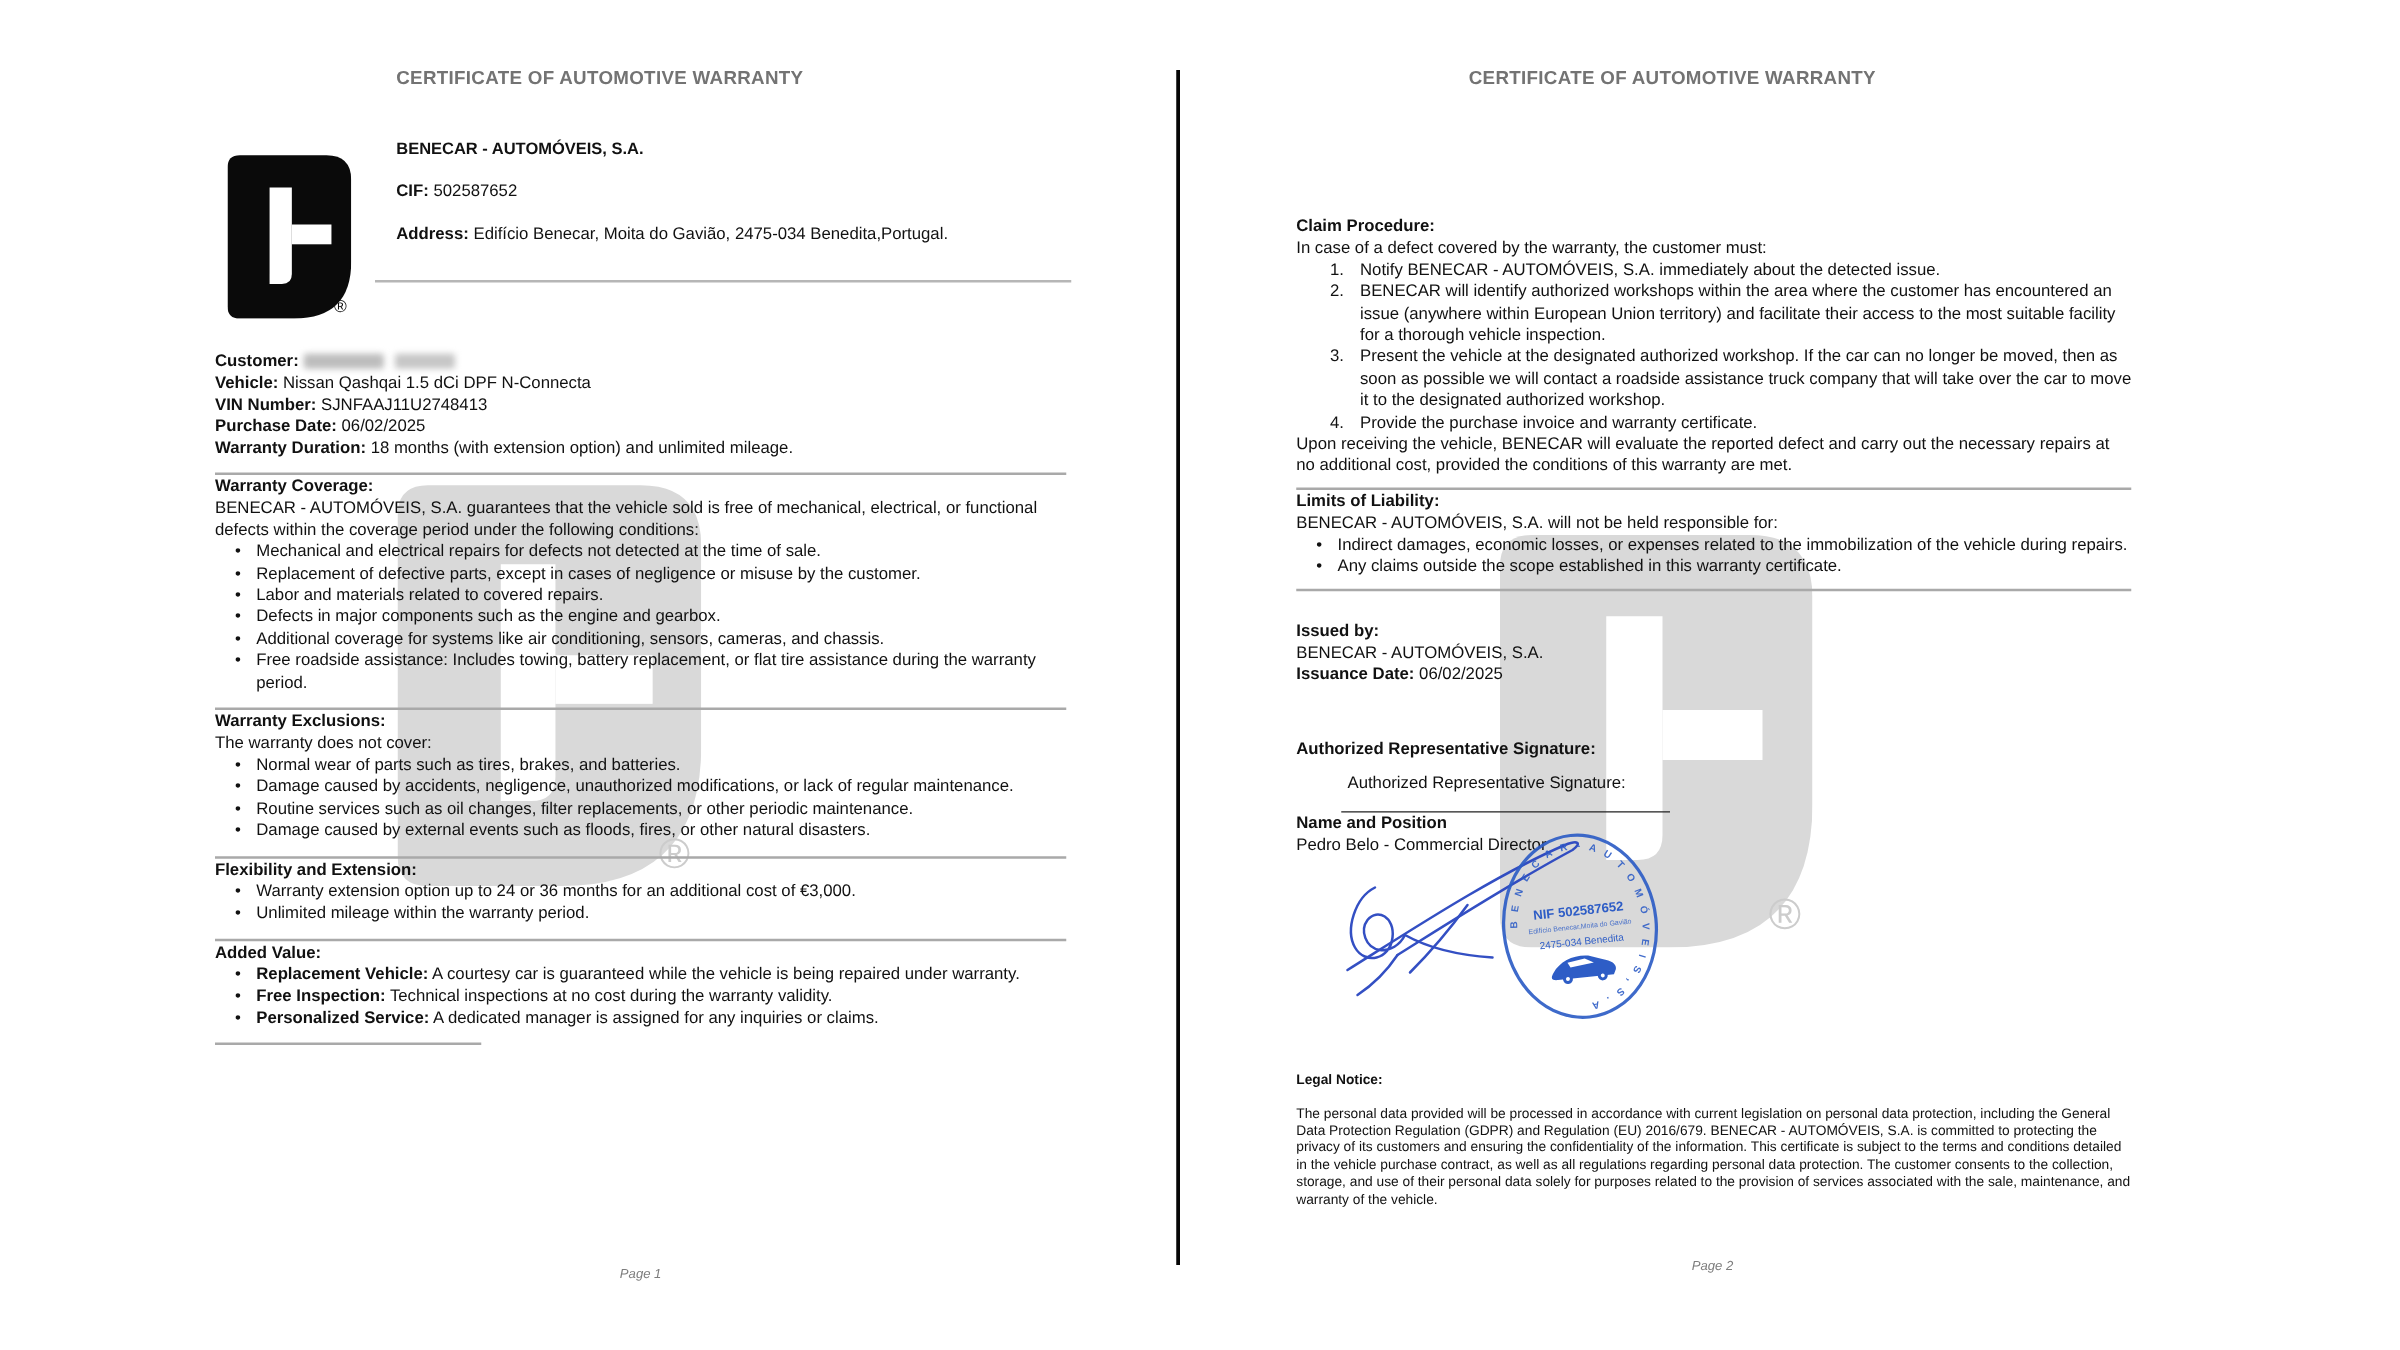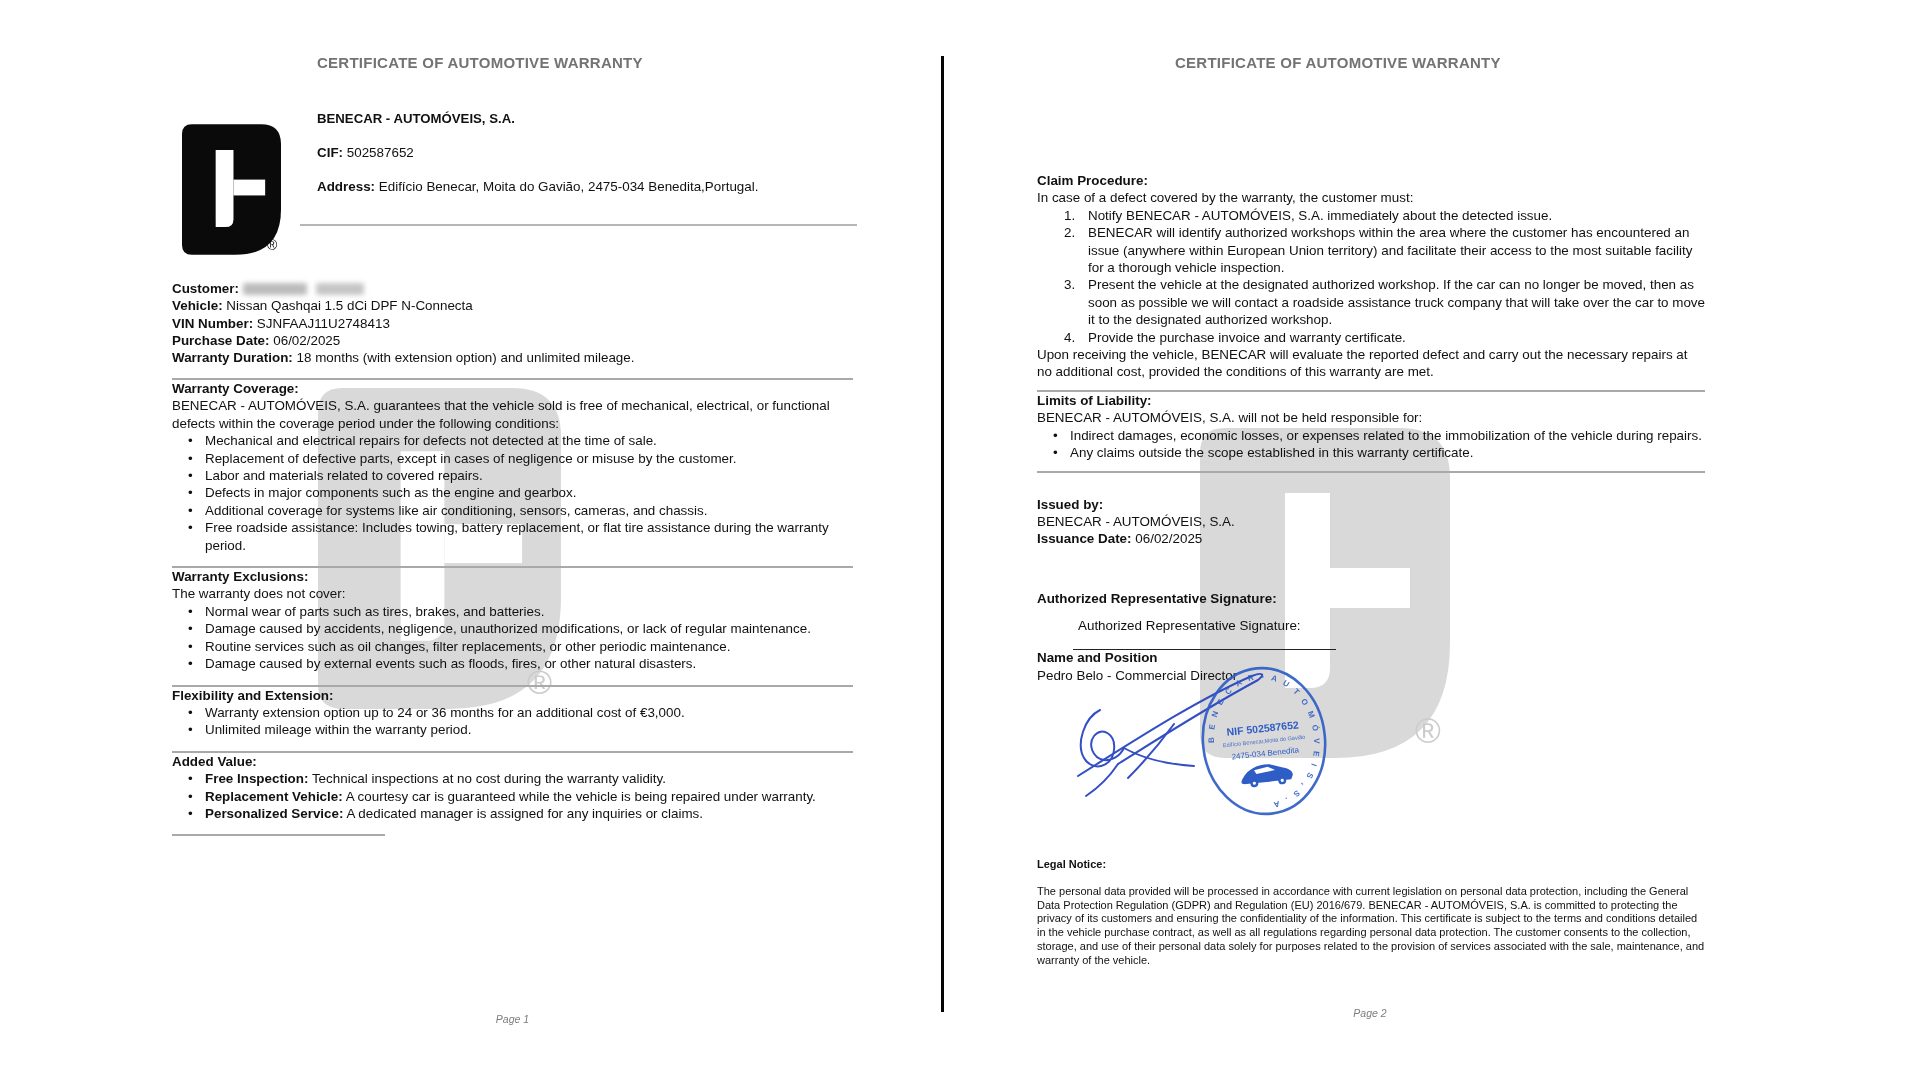--- a/index.html
+++ b/index.html
@@ -135,22 +135,22 @@
         <ul>
           <li>Warranty extension option up to 24 or 36 months for an additional cost of €3,000.</li>
           <li>Unlimited mileage within the warranty period.</li>
         </ul>
       </div>
       <hr class="rule">
 
       <div>
         <div class="sec-heading">Added Value:</div>
         <ul>
+          <li><span class="b">Replacement Vehicle:</span> <span>A courtesy car is guaranteed while the vehicle is being repaired under warranty.</span></li>
           <li><span class="b">Free Inspection:</span> <span>Technical inspections at no cost during the warranty validity.</span></li>
-          <li><span class="b">Replacement Vehicle:</span> <span>A courtesy car is guaranteed while the vehicle is being repaired under warranty.</span></li>
           <li><span class="b">Personalized Service:</span> <span>A dedicated manager is assigned for any inquiries or claims.</span></li>
         </ul>
       </div>
       <hr class="rule rule-short">
     </div>
 
     <div class="page-footer">Page 1</div>
   </section>
 
   <div class="center-divider"></div>

